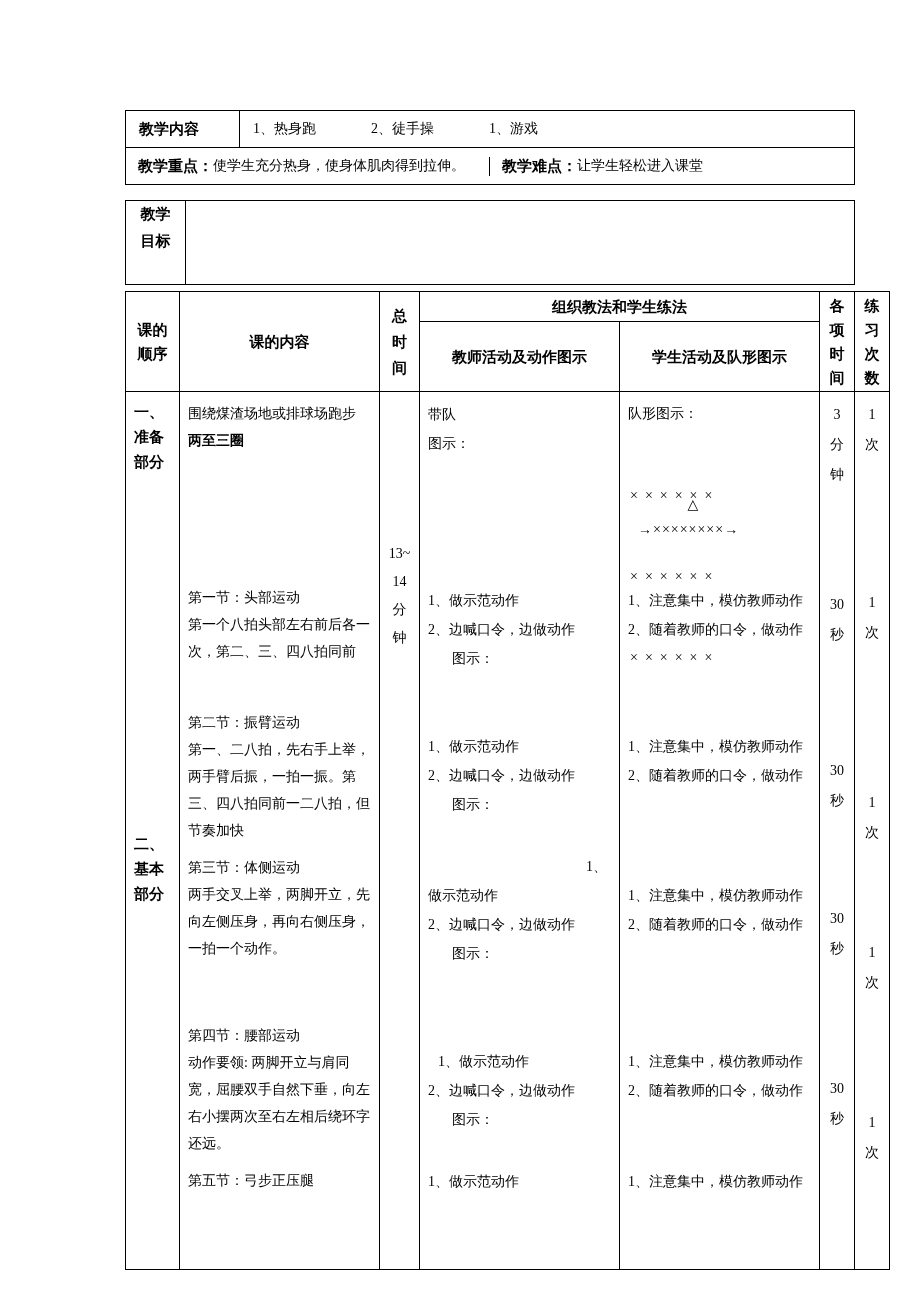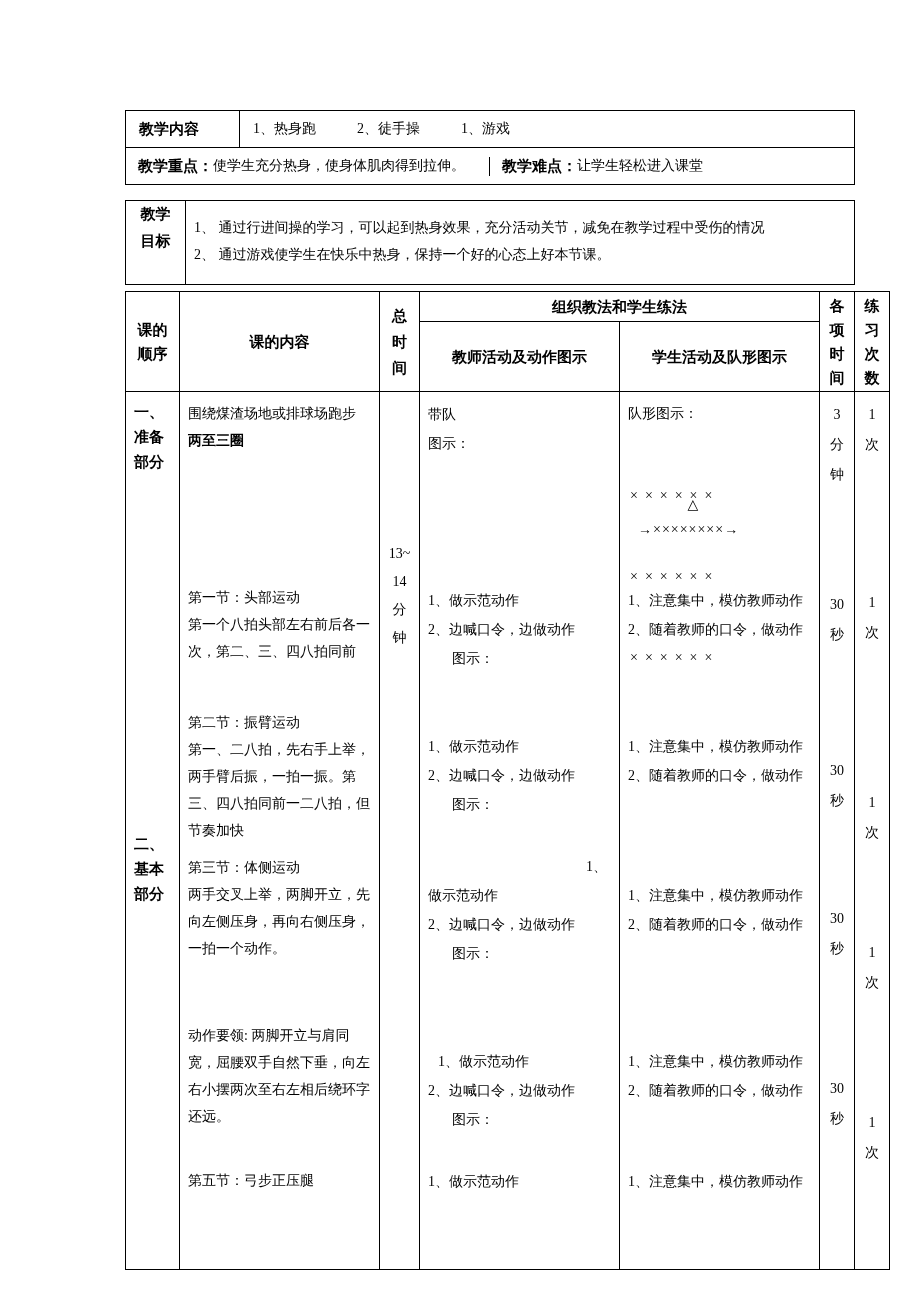--- a/index.html
+++ b/index.html
@@ -10,21 +10,21 @@
     color:#000;
     font-family:"Liberation Serif","DejaVu Serif",serif;
   }
   .bold { font-weight:bold; }
 
   
   .info-table { position:absolute; left:125px; top:110px; width:730px; border:1px solid #000; background:#fff; }
   .it-row1 { display:flex; height:37px; border-bottom:1px solid #000; }
   .it-row2 { display:flex; height:36px;align-items:center; }
   .it-label { width:114px; border-right:1px solid #000; display:flex; align-items:center; padding-left:13px; font-weight:bold; font-size:15px; }
-  .it-items { flex:1; display:flex; align-items:center; gap:41px; padding-left:13px; font-size:14px; }
+  .it-items { flex:1; display:flex; align-items:center; gap:55px; padding-left:13px; font-size:14px; }
   .it-key { width:364px; border-right:1px solid #000; display:flex; align-items:center; padding-left:12px; font-size:14px; }
   .it-diff { flex:1; display:flex; align-items:center; padding-left:12px; font-size:14px; }
   .it-key .bold, .it-diff .bold { font-size:15px; }
 
   
   .obj-table { position:absolute; left:125px; top:200px; width:730px; height:85px; border:1px solid #000; display:flex; background:#fff; }
   .obj-label { width:60px; border-right:1px solid #000; display:flex; flex-direction:column; align-items:center; justify-content:flex-start; font-weight:bold; font-size:15px; line-height:27px; }
   .obj-content { flex:1; padding:13px 12px 0 8px; font-size:14px; line-height:27px; }
 
   
@@ -94,24 +94,20 @@
           <span>让学生轻松进入课堂</span>
       </div>
     </div>
   </div>
 
   <div class="obj-table">
     <div class="obj-label">
       <div>教学</div>
       <div>目标</div>
     </div>
-    <div class="obj-content">
-      <div>1、 通过行进间操的学习，可以起到热身效果，充分活动关节，减免在教学过程中受伤的情况</div>
-      <div>2、 通过游戏使学生在快乐中热身，保持一个好的心态上好本节课。</div>
-    </div>
   </div>
 
   <div class="main-table">
 
     <div class="hcell h-seq">
       <div>课的</div>
       <div>顺序</div>
     </div>
     <div class="hcell h-content">
       <div>课的内容</div>
@@ -166,20 +162,21 @@
       </div>
       <div class="cblock" style="top:317px">
         <div class="ctitle">第二节：振臂运动</div>
         <div>第一、二八拍，先右手上举，两手臂后振，一拍一振。第三、四八拍同前一二八拍，但节奏加快</div>
       </div>
       <div class="cblock" style="top:462px">
         <div class="ctitle">第三节：体侧运动</div>
         <div>两手交叉上举，两脚开立，先向左侧压身，再向右侧压身，一拍一个动作。</div>
       </div>
       <div class="cblock" style="top:630px">
+        <div class="ctitle">第四节：腰部运动</div>
         <div>动作要领: 两脚开立与肩同宽，屈腰双手自然下垂，向左右小摆两次至右左相后绕环字还远。</div>
       </div>
       <div class="cblock" style="top:775px">
         <div class="ctitle">第五节：弓步正压腿</div>
       </div>
     </div>
 
     <div class="body-cell bc3">
       <div class="vstack" style="top:148px; line-height:28px;">
         <div>13~</div>

